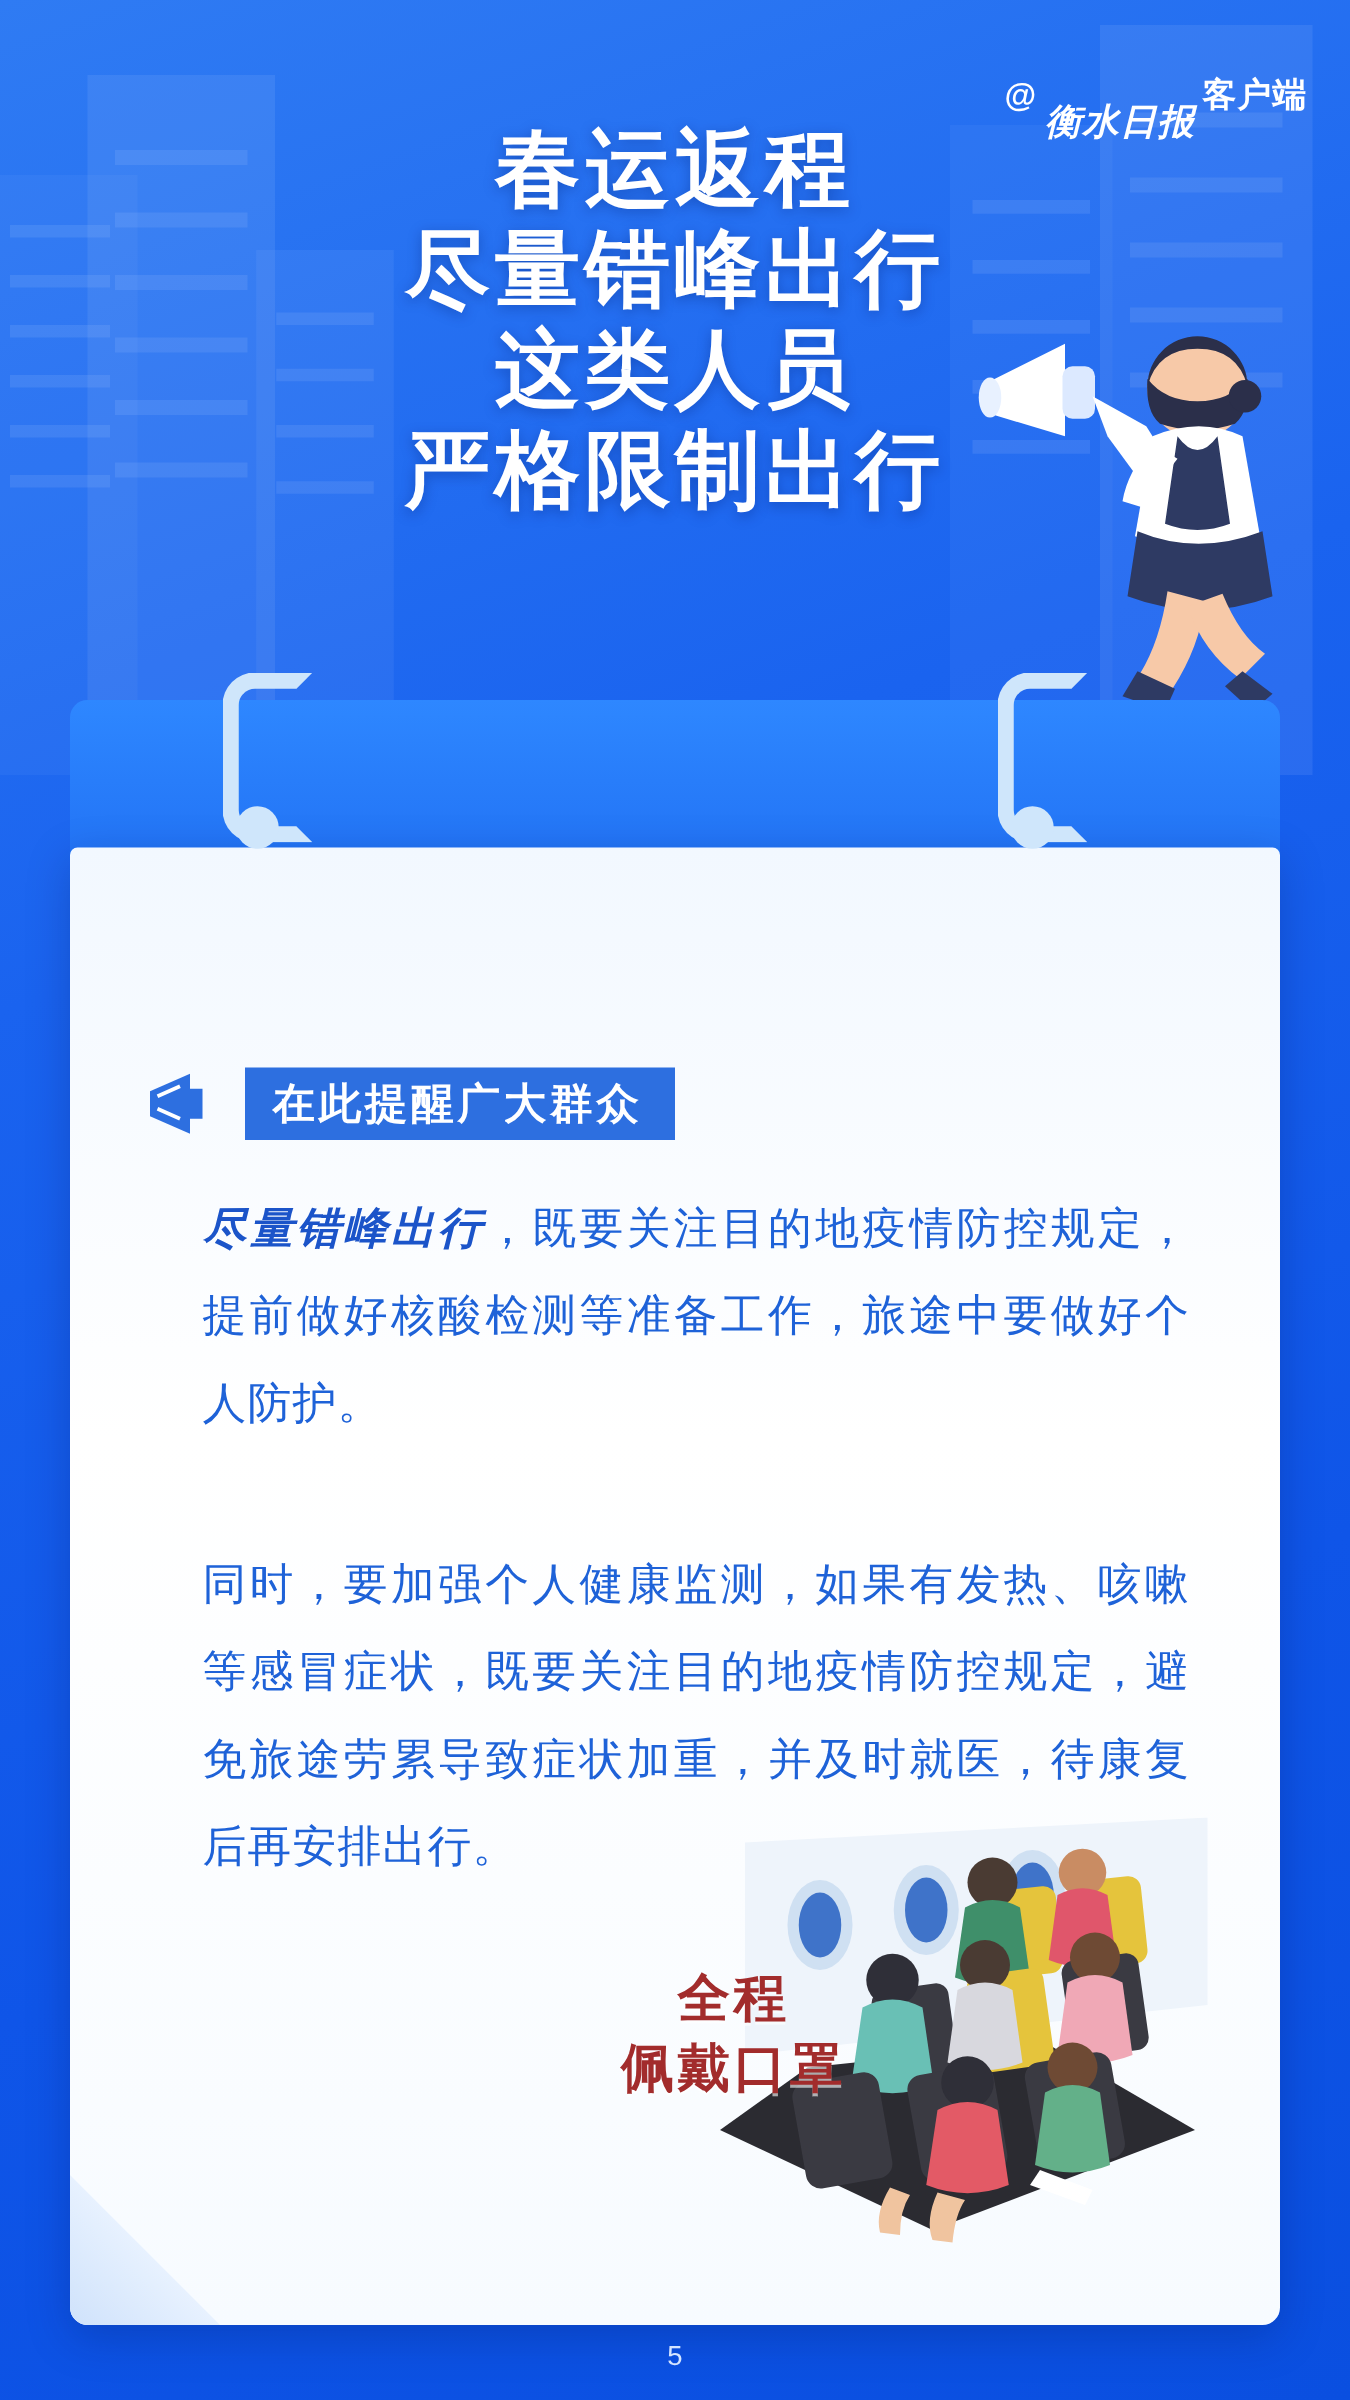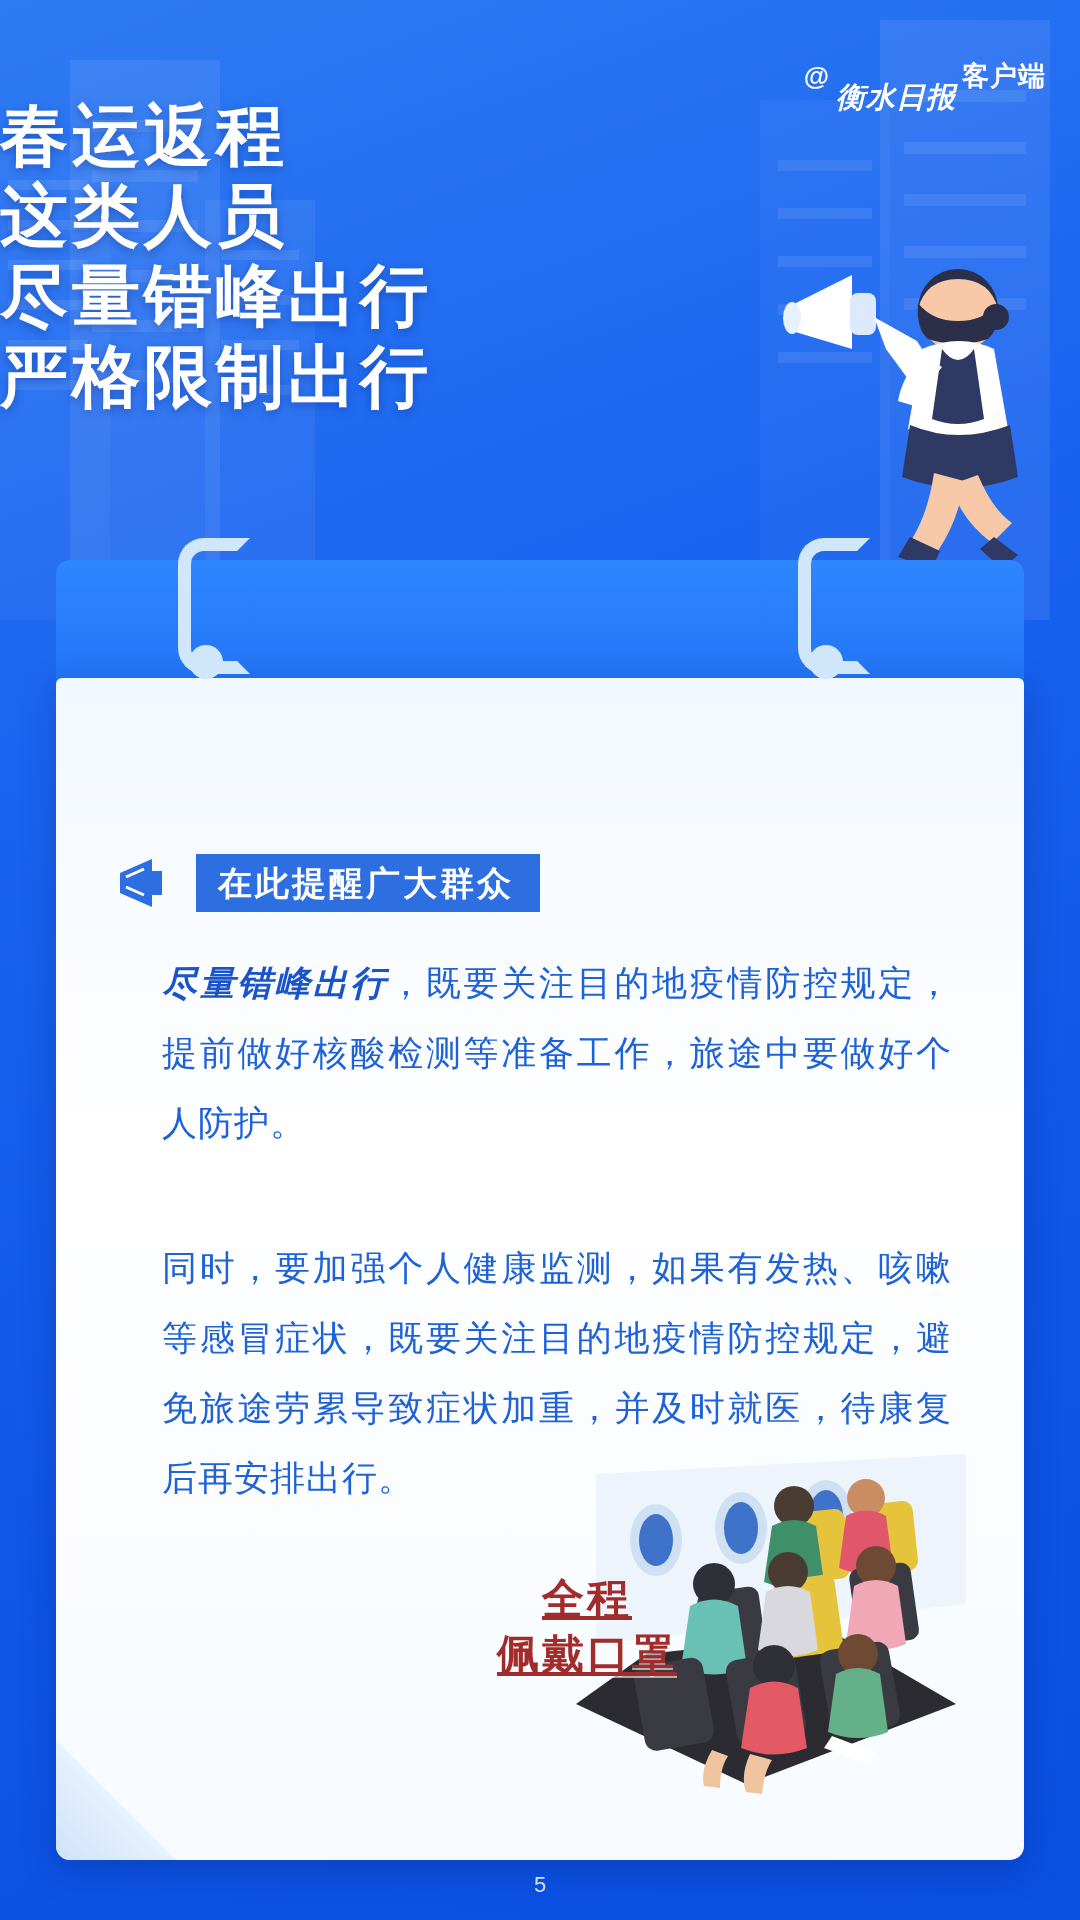--- a/index.html
+++ b/index.html
@@ -62,21 +62,21 @@
     font-size: 29px;
     margin-top: 44px;
   }
 
   
   .title-block {
     position: absolute;
     left: 0;
     top: 95px;
     width: 1080px;
-    text-align: left;
+    text-align: center;
     color: #ffffff;
     text-shadow: 0 3px 10px rgba(0, 30, 110, .35);
   }
   .title-block .line {
     font-size: 68px;
     font-weight: bold;
     line-height: 1.18;
     letter-spacing: 4px;
   }
 
@@ -204,21 +204,20 @@
     right: 332px;
     bottom: 176px;
     width: 210px;
     text-align: center;
     color: #a22c2c;
     font-size: 42px;
     font-weight: bold;
     line-height: 1.35;
     letter-spacing: 3px;
     text-shadow: 0 2px 0 rgba(255,255,255,.6);
-    text-decoration: underline;
   }
 
   
   .page-num {
     position: absolute;
     left: 0;
     bottom: 22px;
     width: 1080px;
     text-align: center;
     color: #d4e4ff;
@@ -270,22 +269,22 @@
 </div>
 
 <div class="source">
   <span class="at">@</span>
   <span class="brand">衡水日报</span>
   <span>客户端</span>
 </div>
 
 <div class="title-block">
   <div class="line">春运返程</div>
+  <div class="line">尽量错峰出行</div>
   <div class="line">这类人员</div>
-  <div class="line">尽量错峰出行</div>
   <div class="line">严格限制出行</div>
 </div>
 
 <svg class="girl" viewBox="0 0 270 330">
 
   <g>
     <path d="M10 60 L70 30 L70 104 L10 86 Z" fill="#ffffff"></path>
     <ellipse cx="10" cy="73" rx="9" ry="16" fill="#e8f1ff"></ellipse>
     <rect x="68" y="48" width="26" height="42" rx="8" fill="#dce9ff"></rect>
   </g>

